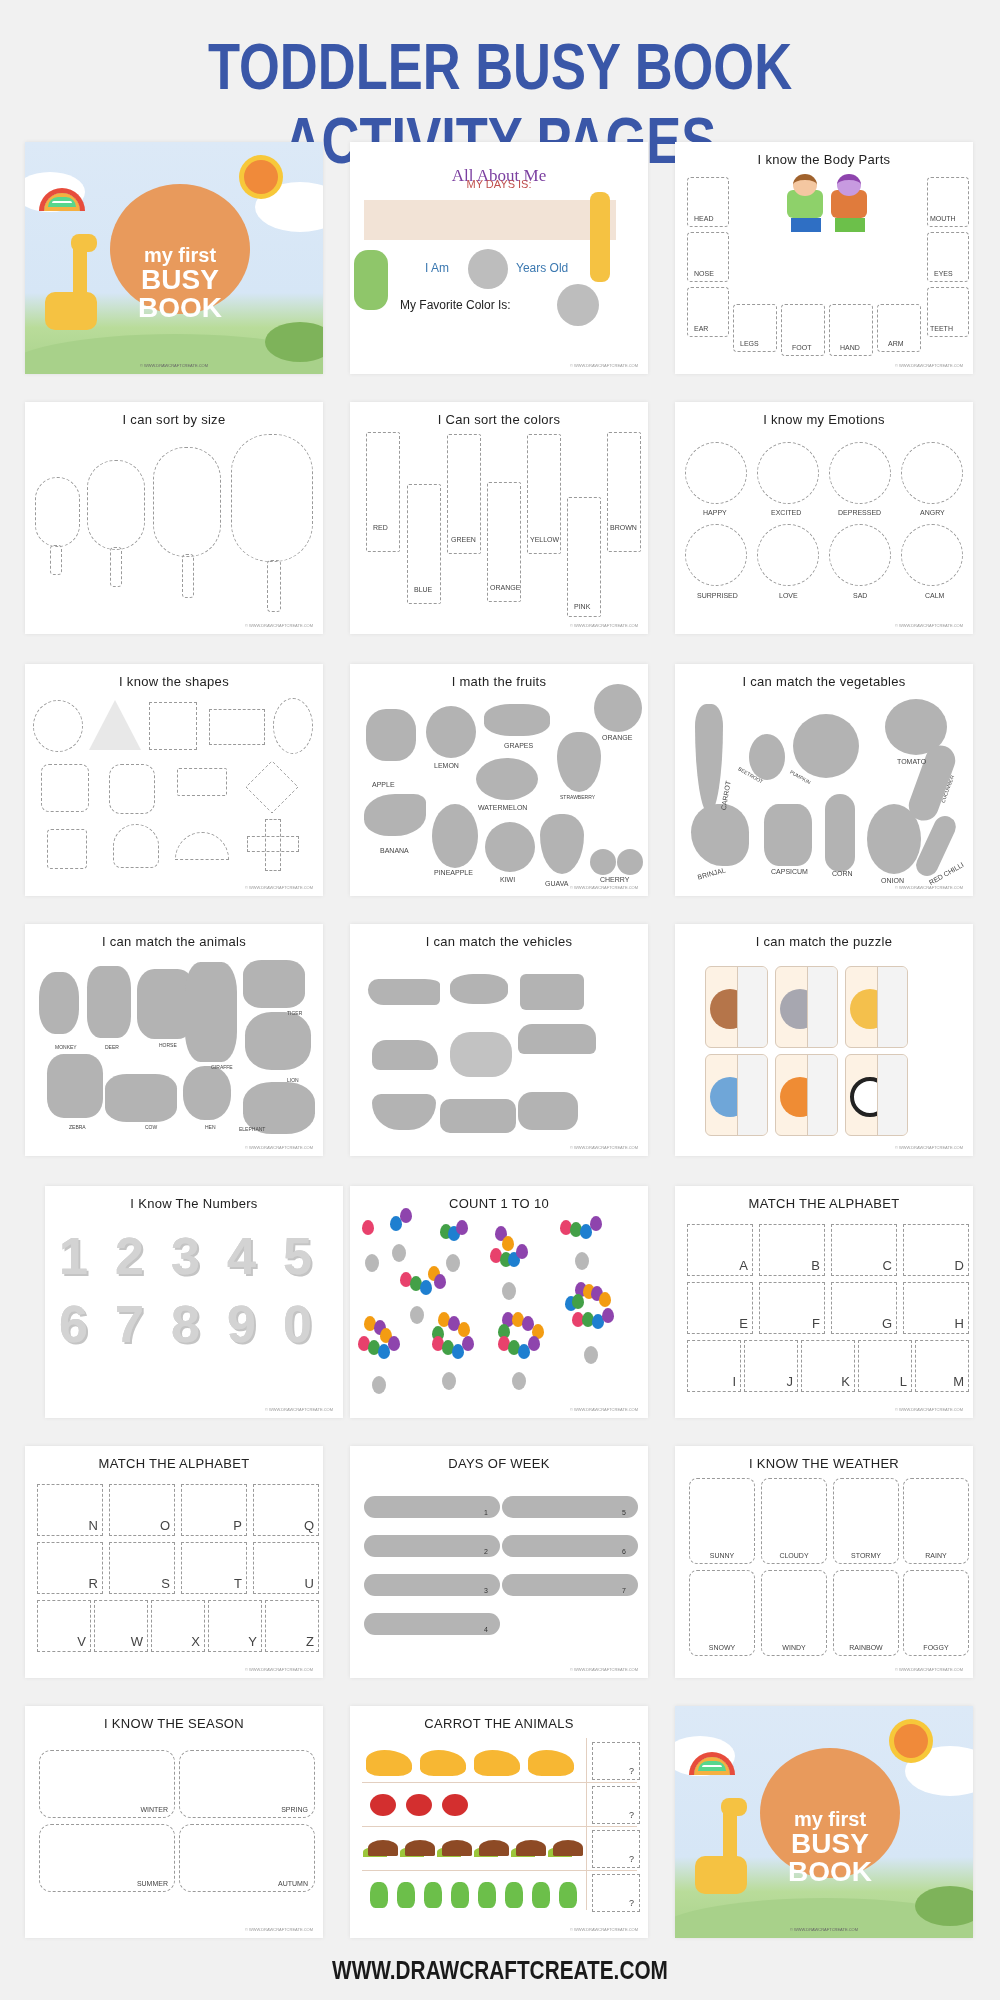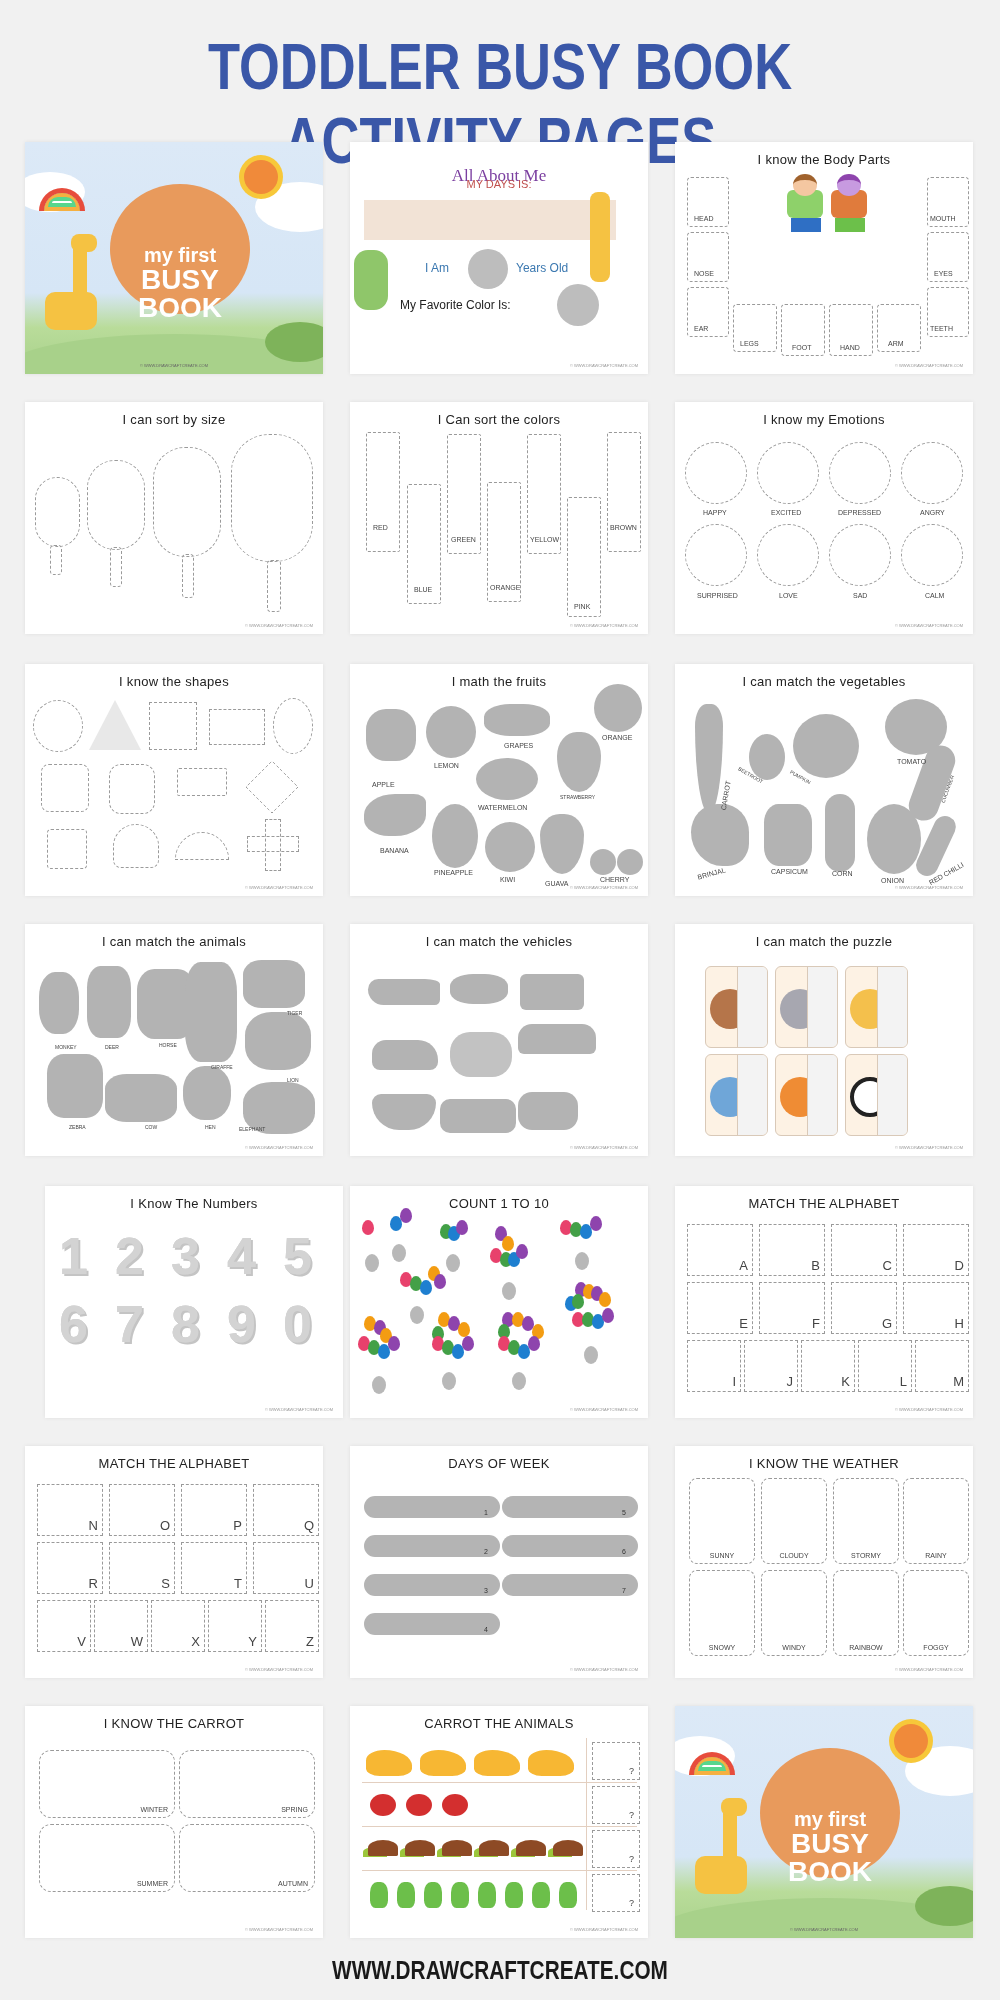--- a/index.html
+++ b/index.html
@@ -571,21 +571,21 @@
   <div class="dash" style="left:158px;top:124px;width:66px;height:86px;border-radius:8px;">
       <span class="lbl" style="left:0;right:0;text-align:center;bottom:4px;">RAINBOW</span>
     </div>
   <div class="dash" style="left:228px;top:124px;width:66px;height:86px;border-radius:8px;">
       <span class="lbl" style="left:0;right:0;text-align:center;bottom:4px;">FOGGY</span>
     </div>
   <div class="credit">© WWW.DRAWCRAFTCREATE.COM</div>
 </div>
 
 <div class="card" style="left:25px;top:1706px;">
-  <div class="ptitle">I KNOW THE CARROT</div>
+  <div class="ptitle">I KNOW THE SEASON</div>
   <div class="dash" style="left:14px;top:44px;width:136px;height:68px;border-radius:12px;">
       <span class="lbl" style="right:6px;bottom:4px;">WINTER</span>
     </div>
   <div class="dash" style="left:154px;top:44px;width:136px;height:68px;border-radius:12px;">
       <span class="lbl" style="right:6px;bottom:4px;">SPRING</span>
     </div>
   <div class="dash" style="left:14px;top:118px;width:136px;height:68px;border-radius:12px;">
       <span class="lbl" style="right:6px;bottom:4px;">SUMMER</span>
     </div>
   <div class="dash" style="left:154px;top:118px;width:136px;height:68px;border-radius:12px;">

